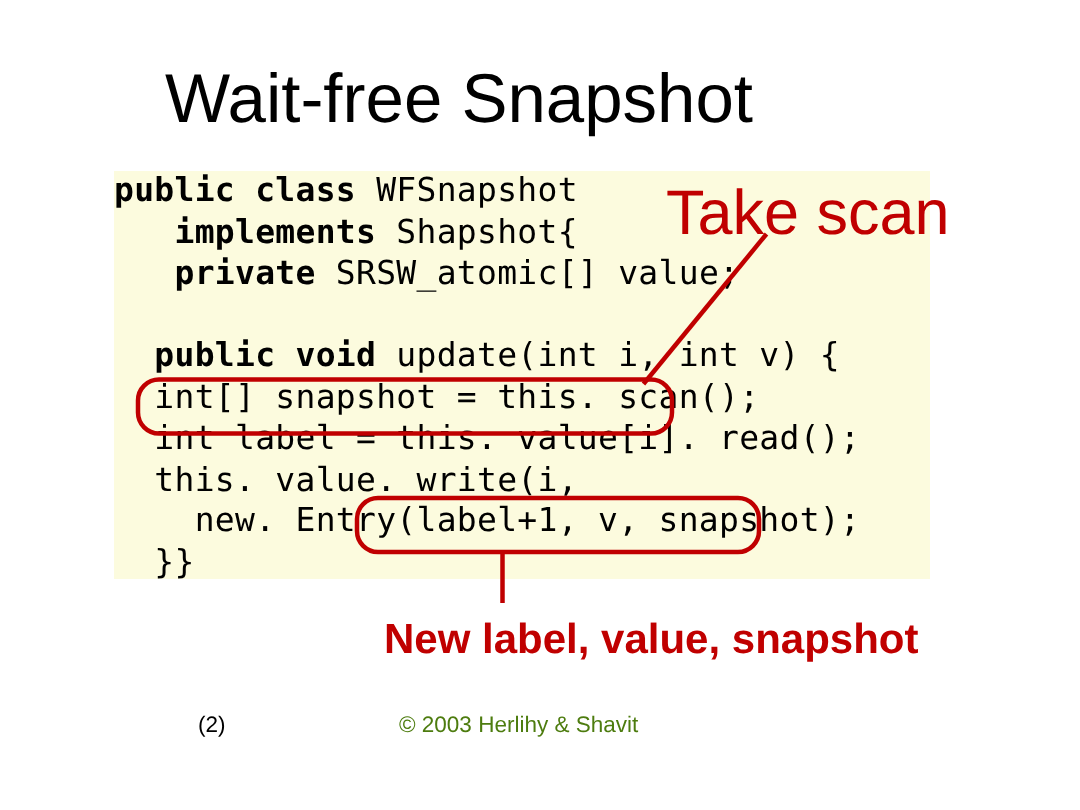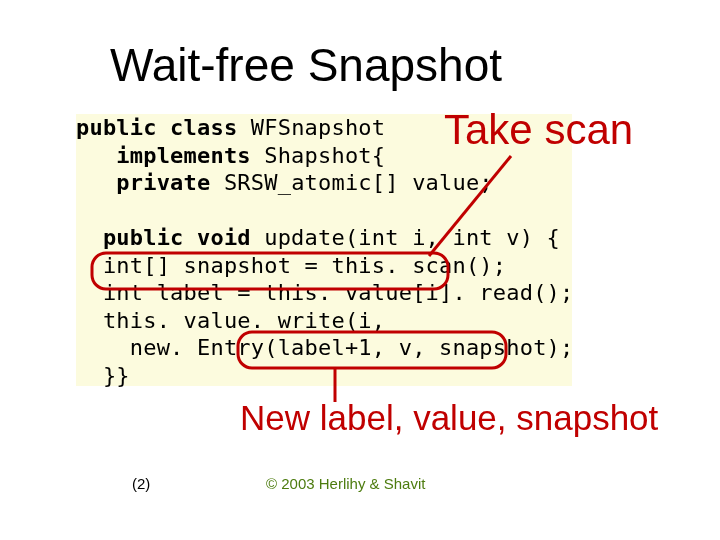--- a/index.html
+++ b/index.html
@@ -22,40 +22,41 @@
     left: 0;
     width: 612px;
     text-align: center;
     font-size: 46px;
     color: #000;
   }
   .codebox {
     position: absolute;
     left: 76px;
     top: 114px;
-    width: 496px;
+    width: 544px;
     height: 272px;
     background: #fcfbde;
     font-family: "Comic Sans MS", "Chalkboard SE", cursive, monospace;
     font-size: 22px;
     line-height: 1.25;
     white-space: pre;
     color: #000;
     letter-spacing: 0.2px;
   }
   .kw {
     font-weight: bold;
   }
   .annotation {
     position: absolute;
     color: #c00000;
     font-family: "Comic Sans MS", "Chalkboard SE", cursive, sans-serif;
+    margin-top: 12px;
   }
   .ann-take { top: 106px; left: 444px; font-size: 42px; }
-  .ann-new  { top: 398px; left: 240px; font-size: 35px; }
+  .ann-new  { top: 398px; left: 256px; font-size: 28px; font-weight: bold; }
   .svg-over {
     position: absolute;
     left: 0; top: 0;
     width: 720px; height: 540px;
     pointer-events: none;
   }
   .footer-num {
     position: absolute;
     left: 132px;
     top: 475px;

